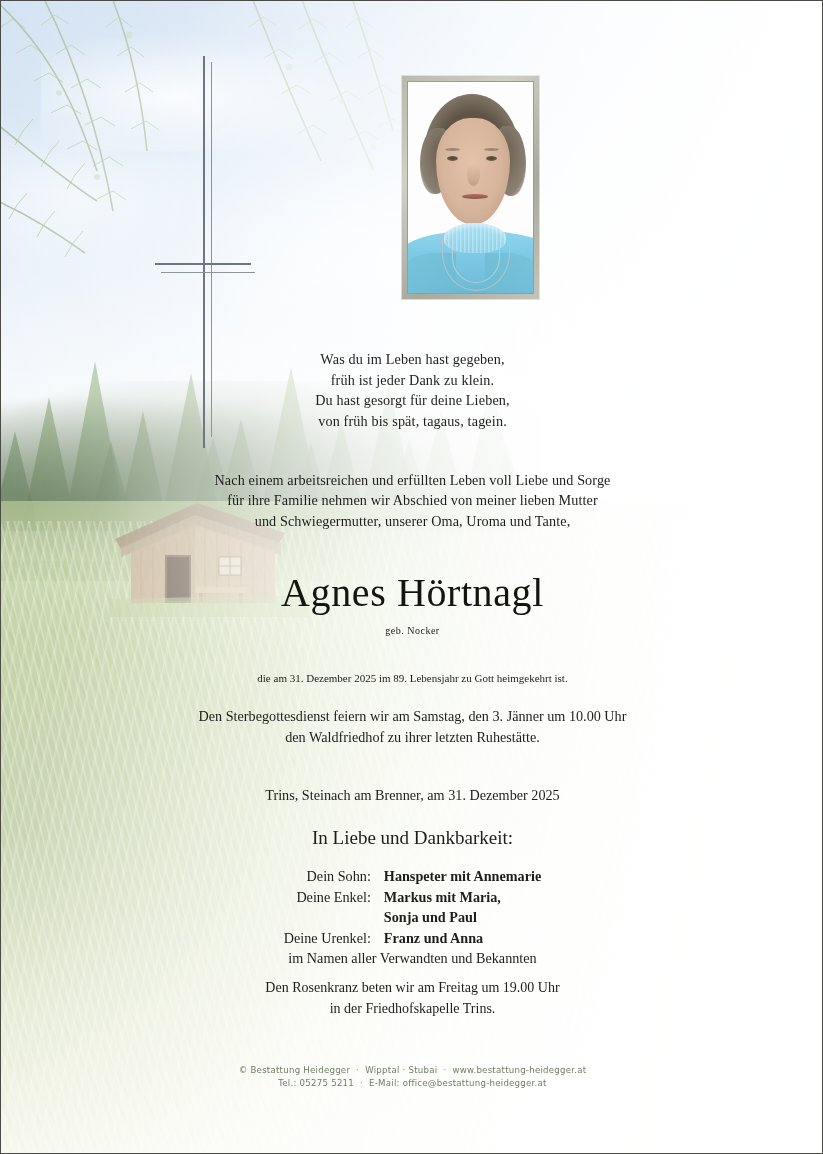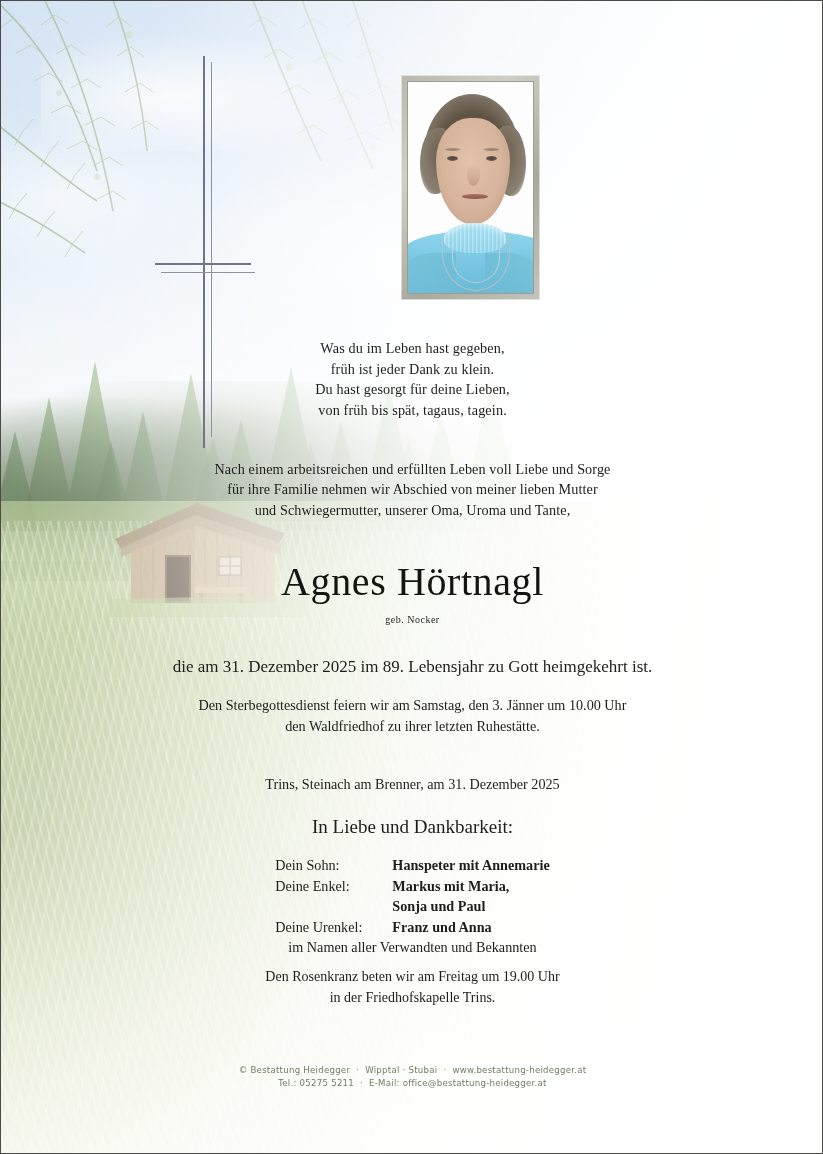--- a/index.html
+++ b/index.html
@@ -245,21 +245,21 @@
   #p-chain2 {
     position: absolute; left: 44px; bottom: 10px; width: 46px; height: 34px;
     border: 1px solid rgba(205,210,205,.8);
     border-top-color: transparent;
     border-radius: 0 0 50% 50% / 0 0 70% 70%;
   }
 
   
   #text-col {
     position: absolute;
-    left: 0; top: 1px; width: 823px; height: 988px;
+    left: 0; top: 12px; width: 823px; height: 988px;
   }
   .tblock {
     position: absolute;
     width: 823px;
     text-align: center;
     color: #1d1d1b;
     font-family: "Liberation Serif", serif;
   }
   .tblock div { white-space: pre; }
 
@@ -284,21 +284,21 @@
     color: #15150f;
   }
   #maiden {
     top: 609px;
     font-size: 10px;
     line-height: 18px;
     letter-spacing: .5px;
   }
   #died {
     top: 655px;
-    font-size: 17px;
+    font-size: 11px;
     line-height: 20px;
     text-align: center;
   }
   #service {
     top: 693px;
     font-size: 14.2px;
     line-height: 20.6px;
   }
   #place {
     top: 772px;
@@ -330,21 +330,22 @@
   #family table {
     margin: 0 auto;
     border-collapse: collapse;
   }
   #family td {
     padding: 0;
     line-height: 20.6px;
     white-space: pre;
   }
   #family td.lbl {
-    padding-right: 30px;
+    text-align: right;
+    padding-right: 13px;
   }
   #family td.val {
     text-align: left;
     font-weight: bold;
   }
   #family tr.wide td {
     text-align: center;
     padding-right: 0;
   }
   #family-all {

